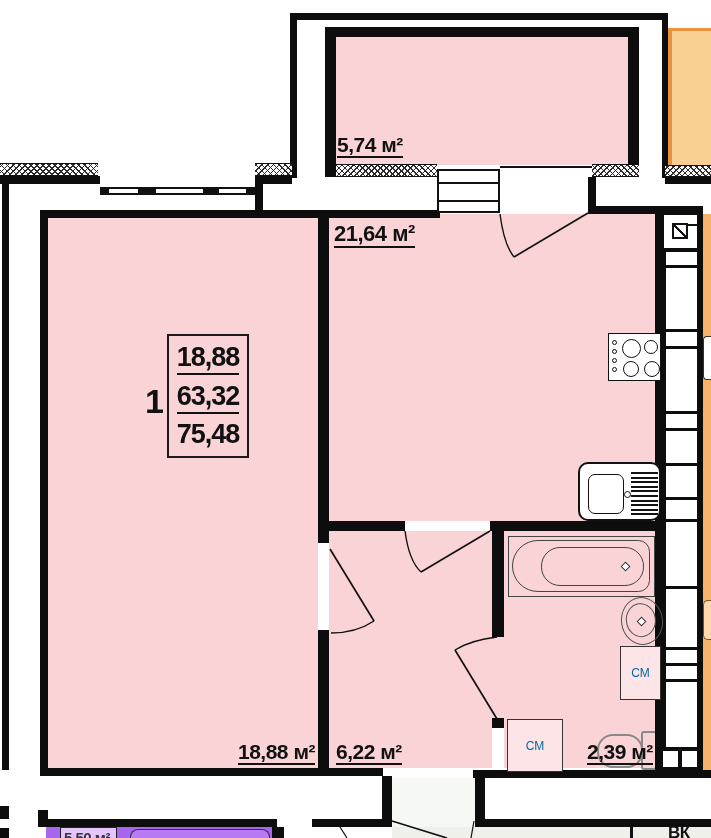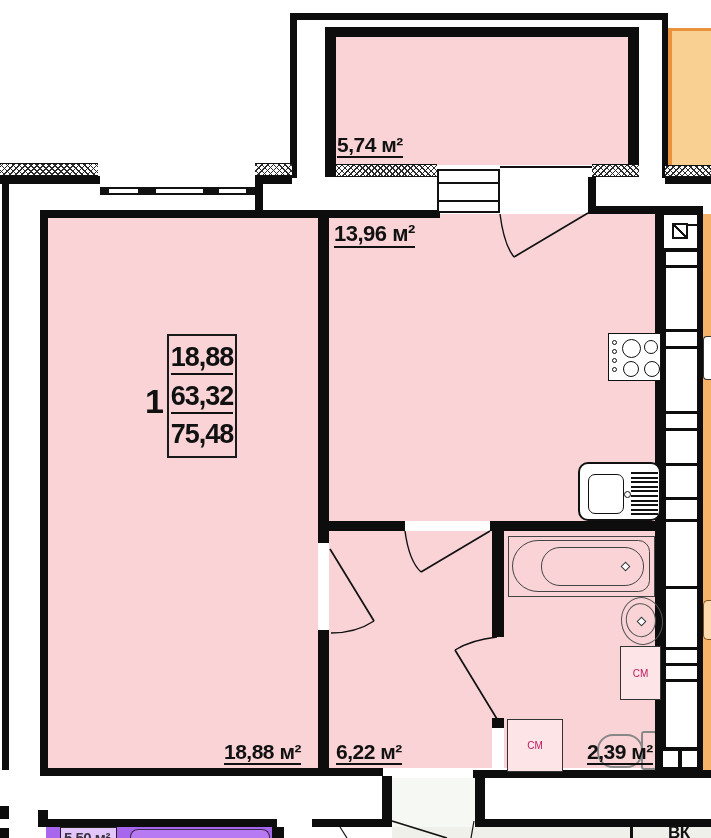--- a/index.html
+++ b/index.html
@@ -11,21 +11,21 @@
   .hatch{z-index:3;background:
      repeating-linear-gradient(45deg,transparent 0 3px,#2a2a2a 3px 4.2px),
      repeating-linear-gradient(-45deg,transparent 0 3px,#2a2a2a 3px 4.2px),#fff;
      border-top:1px solid #111;border-bottom:1px solid #111;}
   .thin{background:#111;z-index:4;}
   .lbl{z-index:6;font-weight:bold;color:#111;white-space:nowrap;letter-spacing:-0.5px;}
   .lbl .u{border-bottom:2px solid #111;padding-bottom:0px;}
   .sb{left:666px;width:31px;background:#fff;z-index:4;}
   .fix{z-index:4;}
   .cmbox{background:var(--appliance-fill,#fce4e7);border:1.5px solid #333;z-index:4;
-         display:flex;align-items:center;justify-content:center;font-size:10px;color:#be185d;}
+         display:flex;align-items:center;justify-content:center;font-size:12px;color:#0369a1;}
   .circ{border:1.6px solid #111;border-radius:50%;background:transparent;}
   .diam{width:7px;height:7px;border:1.4px solid #333;transform:rotate(45deg);background:#fff;z-index:5;}
   svg.ov{left:0;top:0;z-index:5;pointer-events:none;}
 </style>
 </head>
 <body>
 
 <div id="plan">
 
   <div class="room" style="left:336px;top:37px;width:292px;height:128px;"></div>
@@ -147,30 +147,30 @@
     <path d="M405,531 Q409,561 421,572" stroke="#111" stroke-width="1.4" fill="none"></path>
     <path d="M330,549 L374,621" stroke="#111" stroke-width="1.7" fill="none"></path>
     <path d="M331,633 Q356,633 374,621" stroke="#111" stroke-width="1.4" fill="none"></path>
     <path d="M497,719 L455,650" stroke="#111" stroke-width="1.7" fill="none"></path>
     <path d="M497,637 Q471,640 455,650" stroke="#111" stroke-width="1.4" fill="none"></path>
     <path d="M392,821 L447,838" stroke="#111" stroke-width="1.7" fill="none"></path>
     <path d="M474,821 L471,838" stroke="#111" stroke-width="1.2" fill="none"></path>
     <path d="M340,827 L347,838" stroke="#111" stroke-width="1.2" fill="none"></path>
   </svg>
 
-  <div style="left:167px;top:334px;width:70px;height:124px;border:2px solid #1a1a1a;z-index:6;display:flex;flex-direction:column;align-items:center;justify-content:space-evenly;font-weight:bold;font-size:27px;letter-spacing:-1px;color:#111;">
+  <div style="left:167px;top:334px;width:82px;height:124px;border:2px solid #1a1a1a;z-index:6;display:flex;flex-direction:column;align-items:center;justify-content:space-evenly;font-weight:bold;font-size:27px;letter-spacing:-1px;color:#111;">
     <span style="position:static;border-bottom:2.5px solid #111;">18,88</span>
     <span style="position:static;border-bottom:2.5px solid #111;">63,32</span>
     <span style="position:static;">75,48</span>
   </div>
   <div class="lbl" style="left:145px;top:382px;font-size:34px;">1</div>
 
   <div class="lbl" style="left:337px;top:133px;font-size:21px;"><span class="u" style="position:static;">5,74 м²</span></div>
-  <div class="lbl" style="left:334px;top:221px;font-size:22px;"><span class="u" style="position:static;">13,96 м²</span></div>
-  <div class="lbl" style="left:224px;top:740px;font-size:21px;"><span class="u" style="position:static;">18,88 м²</span></div>
+  <div class="lbl" style="left:334px;top:221px;font-size:22px;"><span class="u" style="position:static;">21,64 м²</span></div>
+  <div class="lbl" style="left:224px;top:740px;font-size:21px;"><span class="u" style="position:static;margin-left:14px;">18,88 м²</span></div>
   <div class="lbl" style="left:336px;top:740px;font-size:21px;"><span class="u" style="position:static;">6,22 м²</span></div>
   <div class="lbl" style="left:587px;top:740px;font-size:21px;"><span class="u" style="position:static;">2,39 м²</span></div>
 
   <div class="w" style="left:38px;top:819px;width:239px;height:8px;"></div>
   <div class="w" style="left:312px;top:819px;width:80px;height:8px;"></div>
   <div class="w" style="left:475px;top:819px;width:236px;height:8px;"></div>
   <div class="w" style="left:382px;top:776px;width:10px;height:45px;"></div>
   <div class="w" style="left:475px;top:776px;width:10px;height:45px;"></div>
   <div style="left:392px;top:778px;width:83px;height:60px;background:#f6f8f3;z-index:1;"></div>
   <div style="left:392px;top:827px;width:319px;height:11px;background:var(--corridor-fill,#eef0e9);z-index:2;"></div>

